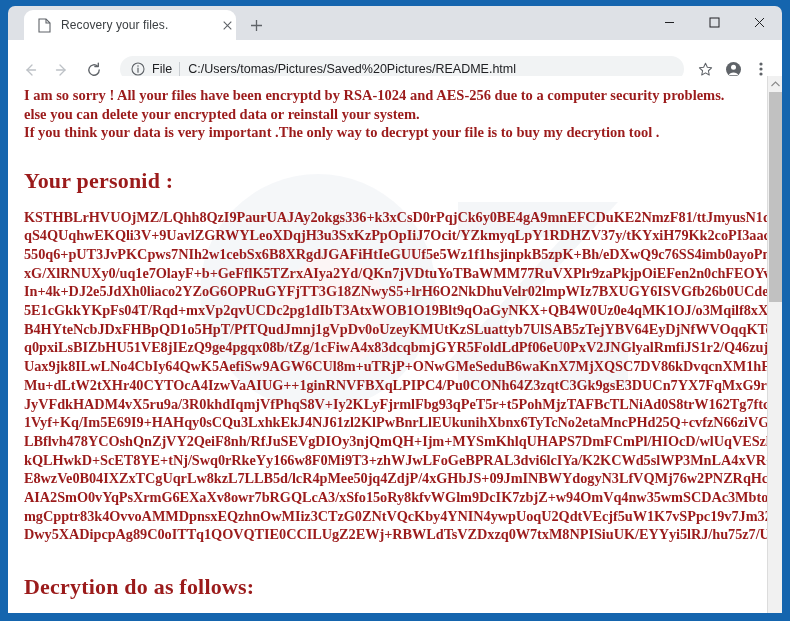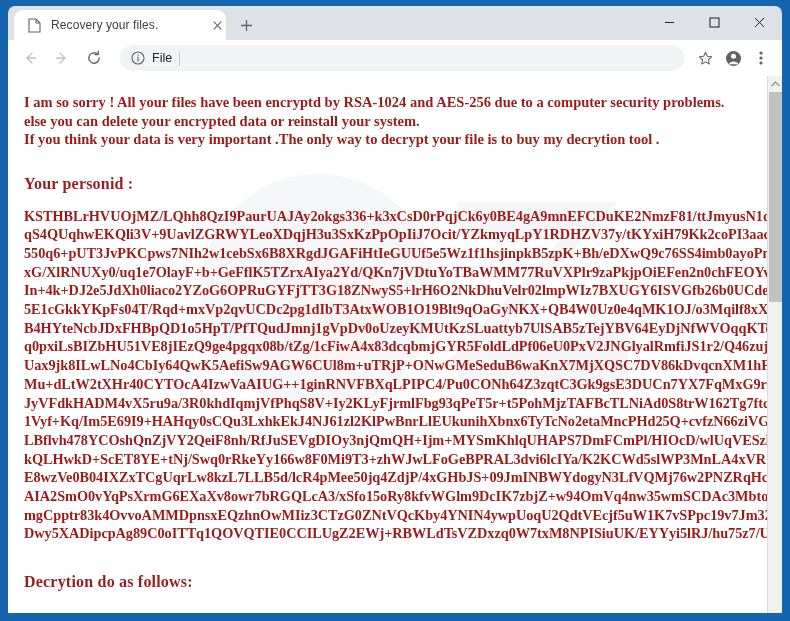--- a/index.html
+++ b/index.html
@@ -24,21 +24,21 @@
     position: absolute;
     left: 8px; top: 6px;
     width: 774px; height: 34px;
     background: #dee1e6;
     border-top-left-radius: 7px;
     border-top-right-radius: 7px;
     display: flex;
     align-items: flex-end;
   }
   #tab-active {
-    margin-left: 6px;
+    margin-left: 16px;
     width: 212px; height: 30px;
     background: #ffffff;
     border-top-left-radius: 9px;
     border-top-right-radius: 9px;
     display: flex;
     align-items: center;
     padding: 0 0 0 12px;
     position: relative;
   }
   #tab-active .favicon {
@@ -90,21 +90,20 @@
     font-size: 12px;
   }
 
   
   #toolbar {
     position: absolute;
     left: 8px; top: 40px;
     width: 774px; height: 36px;
     background: #ffffff;
     display: flex;
-    align-items: center;
     padding: 16px 8px;
   }
   .nav-btn {
     width: 28px; height: 28px;
     flex: 0 0 28px;
     margin-right: 4px;
     display: flex; align-items: center; justify-content: center;
     color: #5f6368;
     border-radius: 50%;
   }
@@ -180,27 +179,27 @@
 
   .ransom-line {
     position: relative;
     font-family: "Liberation Serif", serif;
     font-weight: bold;
     font-size: 14.5px;
     color: #9b1b1b;
     line-height: 18.5px;
     white-space: nowrap;
   }
-  #intro-block { margin-top: 9px; }
+  #intro-block { margin-top: 2px; }
 
   h2.section-heading {
     position: relative;
     font-family: "Liberation Serif", serif;
     font-weight: bold;
-    font-size: 16px;
+    font-size: 22px;
     color: #9b1b1b;
     margin: 26px 0 14px 0;
     letter-spacing: .2px;
   }
   #heading-decryption { margin-top: 30px; margin-bottom: 13px; }
 
   #personid-block {
     position: relative;
     font-family: "Liberation Serif", serif;
     font-weight: bold;
@@ -304,20 +303,21 @@
     <div id="omnibox">
       <span id="site-info-icon">
         <svg width="14" height="14" viewBox="0 0 14 14">
           <circle cx="7" cy="7" r="6" fill="none" stroke="#5f6368" stroke-width="1.1"></circle>
           <path d="M7 6 V10.2" stroke="#5f6368" stroke-width="1.2" stroke-linecap="round"></path>
           <circle cx="7" cy="4" r="0.75" fill="#5f6368"></circle>
         </svg>
       </span>
       <span id="scheme-label">File</span>
       <span id="scheme-divider"></span>
+      <span id="url-text">C:/Users/tomas/Pictures/Saved%20Pictures/README.html</span>
     </div>
 
     <div class="tb-icon">
       <svg width="15" height="15" viewBox="0 0 15 15">
         <path d="M7.5 1.3 L9.35 5.3 L13.6 5.8 L10.4 8.75 L11.3 13 L7.5 10.9 L3.7 13 L4.6 8.75 L1.4 5.8 L5.65 5.3 Z" fill="none" stroke="#5f6368" stroke-width="1.05" stroke-linejoin="round"></path>
       </svg>
     </div>
     <div class="tb-icon">
       <svg width="17" height="17" viewBox="0 0 17 17">
         <circle cx="8.5" cy="8.5" r="7.5" fill="#5f6368"></circle>

